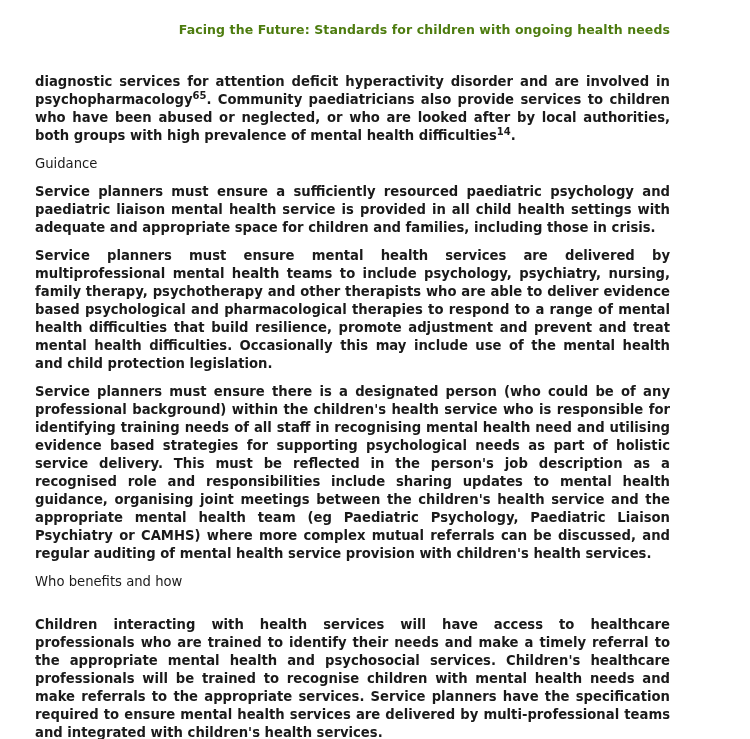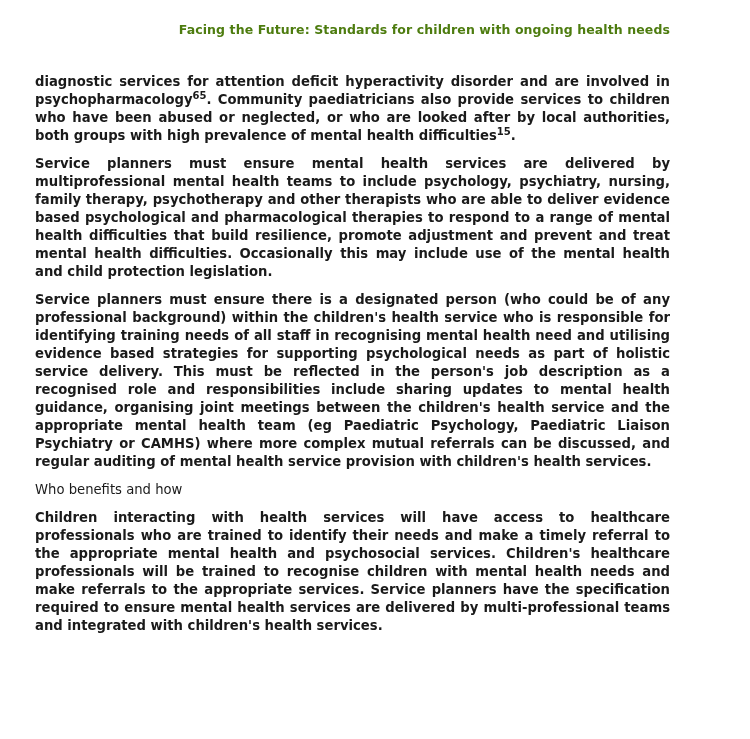--- a/index.html
+++ b/index.html
@@ -38,34 +38,36 @@
       margin: 0 0 10px 0;
       text-align: justify;
     }
     .content h3 {
       margin: 0 0 10px 0;
       font-size: 13.2px;
       font-weight: 500;
       line-height: 18px;
     }
     .content h3.gap-after {
-      margin-bottom: 10px;
+      margin-bottom: 25px;
     }
     sup {
       font-size: 10px;
       line-height: 0;
       vertical-align: super;
     }
   </style>
 </head>
 <body>
 
 <div class="page-header">Facing the Future: Standards for children with ongoing health needs</div>
 
 <div class="content">
-  <p><span>diagnostic services for attention deficit hyperactivity disorder and are involved in psychopharmacology</span><sup>65</sup><span>. Community paediatricians also provide services to children who have been abused or neglected, or who are looked after by local authorities, both groups with high prevalence of mental health difficulties</span><sup>15</sup><span>.</span></p>
+  <p><span>diagnostic services for attention deficit hyperactivity disorder and are involved in psychopharmacology</span><sup>65</sup><span>. Community paediatricians also provide services to children who have been abused or neglected, or who are looked after by local authorities, both groups with high prevalence of mental health difficulties</span><sup>14</sup><span>.</span></p>
 
+  <h3>Guidance</h3>
+  <p>Service planners must ensure a sufficiently resourced paediatric psychology and paediatric liaison mental health service is provided in all child health settings with adequate and appropriate space for children and families, including those in crisis.</p>
   <p>Service planners must ensure mental health services are delivered by multiprofessional mental health teams to include psychology, psychiatry, nursing, family therapy, psychotherapy and other therapists who are able to deliver evidence based psychological and pharmacological therapies to respond to a range of mental health difficulties that build resilience, promote adjustment and prevent and treat mental health difficulties. Occasionally this may include use of the mental health and child protection legislation.</p>
   <p>Service planners must ensure there is a designated person (who could be of any professional background) within the children's health service who is responsible for identifying training needs of all staff in recognising mental health need and utilising evidence based strategies for supporting psychological needs as part of holistic service delivery. This must be reflected in the person's job description as a recognised role and responsibilities include sharing updates to mental health guidance, organising joint meetings between the children's health service and the appropriate mental health team (eg Paediatric Psychology, Paediatric Liaison Psychiatry or CAMHS) where more complex mutual referrals can be discussed, and regular auditing of mental health service provision with children's health services.</p>
 
   <h3 class="gap-after">Who benefits and how</h3>
   <p>Children interacting with health services will have access to healthcare professionals who are trained to identify their needs and make a timely referral to the appropriate mental health and psychosocial services. Children's healthcare professionals will be trained to recognise children with mental health needs and make referrals to the appropriate services. Service planners have the specification required to ensure mental health services are delivered by multi-professional teams and integrated with children's health services.</p>
 </div>
 
 </body></html>

